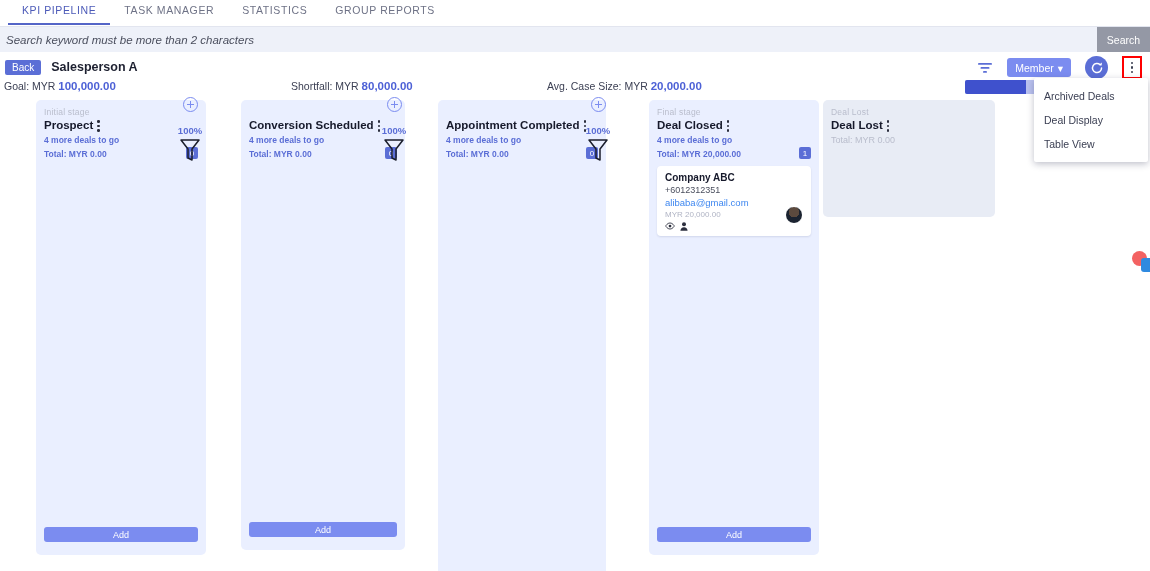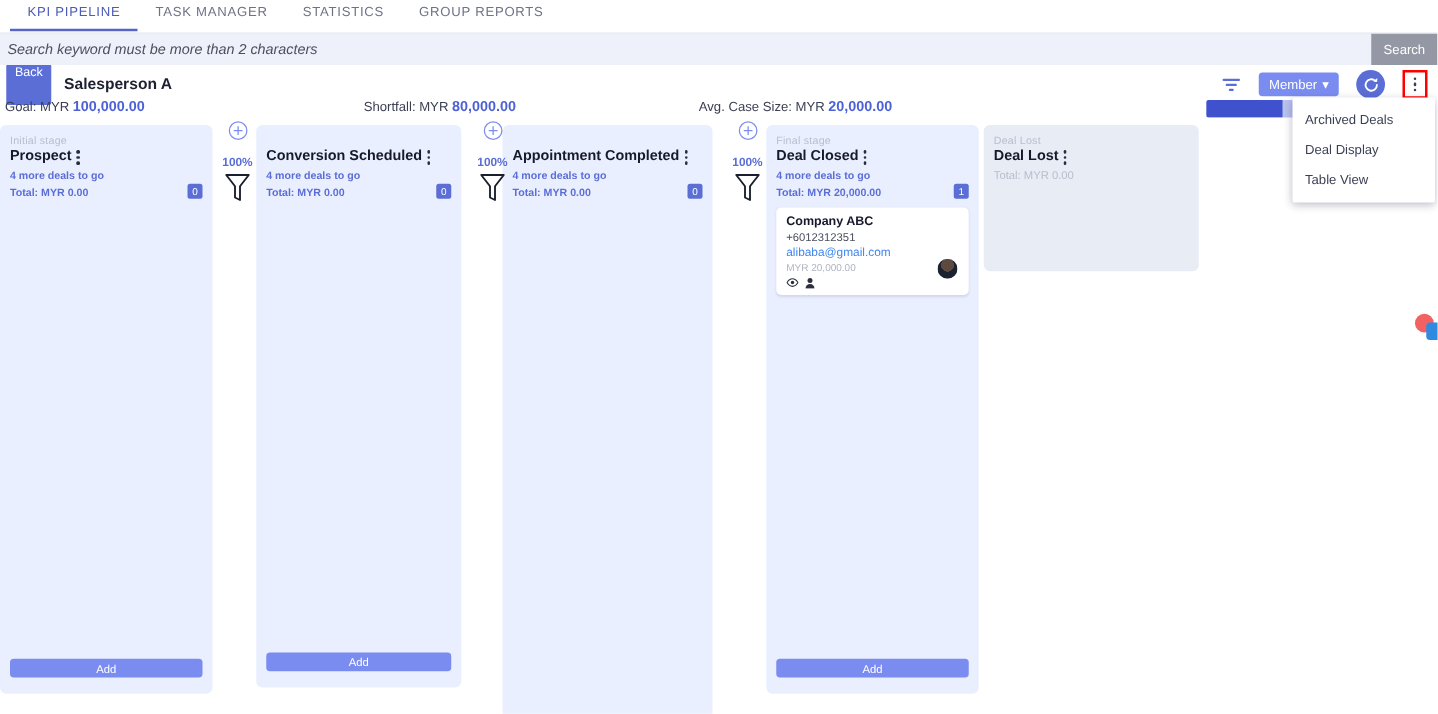--- a/index.html
+++ b/index.html
@@ -75,21 +75,21 @@
     align-items: center;
     padding-left: 5px;
     margin-top: 4px;
   }
   #back-button {
     background: #5b6ed6;
     color: #fff;
     font-size: 10px;
     border: none;
     border-radius: 2px;
-    padding: 2px 7px 20px 7px;
+    padding: 2px 7px 2px 7px;
     cursor: pointer;
     font-family: "Liberation Sans", sans-serif;
   }
   #page-title {
     font-size: 12.5px;
     font-weight: bold;
     color: #1d2030;
     margin-left: 10px;
   }
 
@@ -138,21 +138,21 @@
     position: relative;
     height: 18px;
     font-size: 10.5px;
     color: #3c4054;
     margin-top: 2px;
   }
   .stat { position: absolute; white-space: nowrap; }
   .stat .val { color: #4d61d6; font-weight: bold; font-size: 11.5px; }
   #stat-goal { left: 4px; }
   #stat-shortfall { left: 291px; }
-  #stat-avg { left: 559px; }
+  #stat-avg { left: 547px; }
 
   
   #progress-wrap {
     position: absolute;
     right: 5px; top: 0px;
     width: 180px; height: 14px;
     background: #b9c1ef;
     border-radius: 2px;
     overflow: hidden;
   }
@@ -174,20 +174,21 @@
     top: 100px; left: 0;
     width: 1150px; height: 471px;
   }
   .column {
     position: absolute;
     top: 0;
     width: 170px;
     background: #eaefff;
     border-radius: 5px;
     padding: 7px 8px 0 8px;
+    margin-left: 36px;
   }
   .column.lost { background: #e8ecf5; }
   .col-stagelabel {
     font-size: 8.5px;
     color: #b9bdcc;
     letter-spacing: .2px;
     height: 11px;
   }
   .col-head {
     display: flex;

